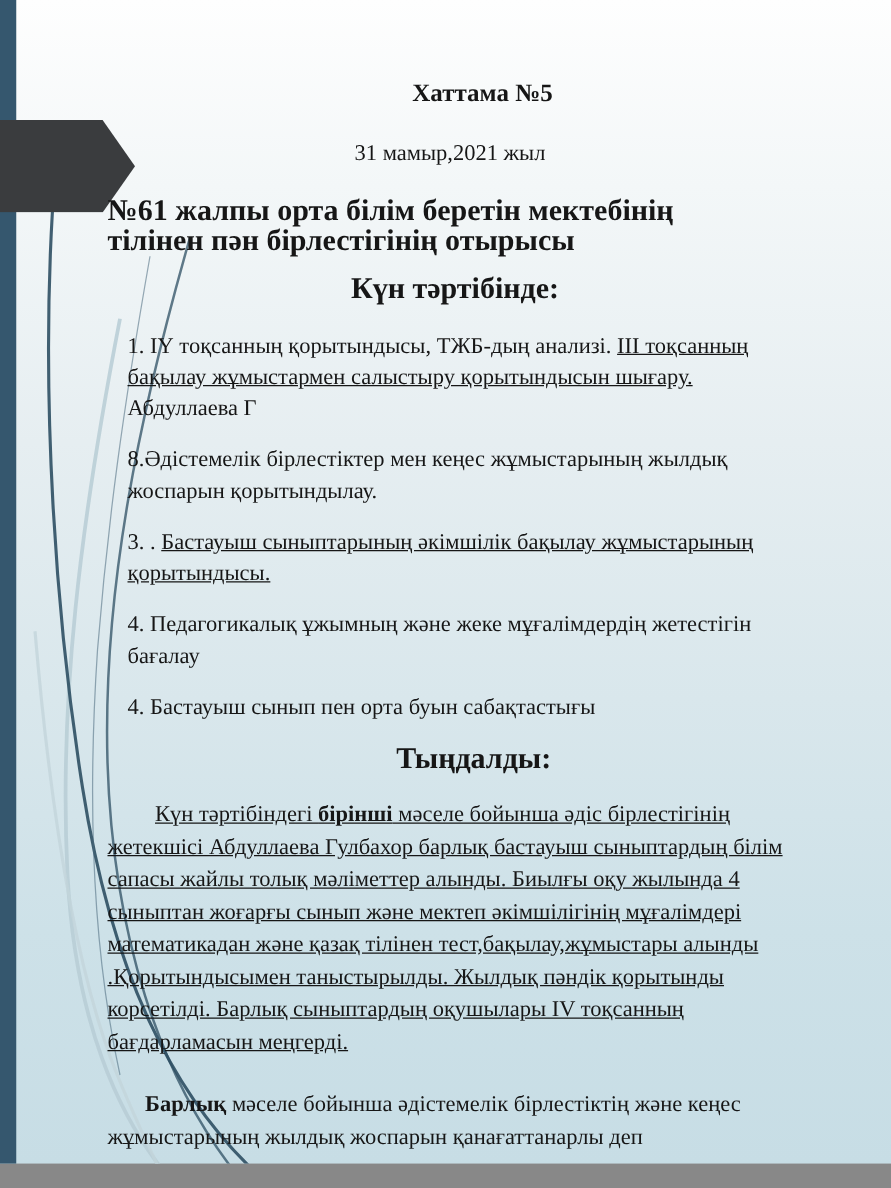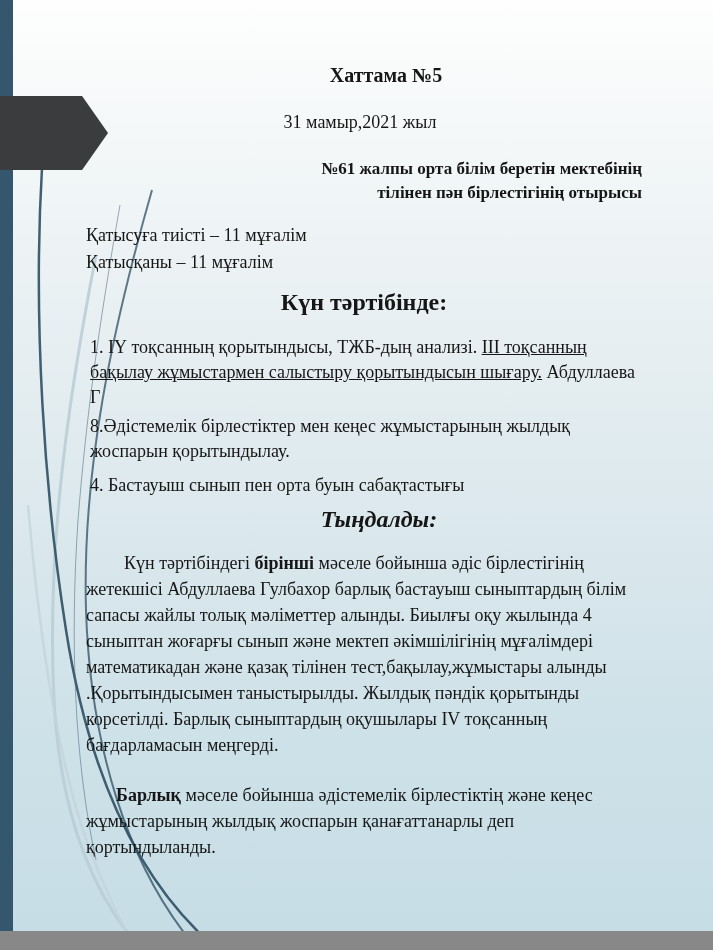--- a/index.html
+++ b/index.html
@@ -33,37 +33,37 @@
     font-size:18px;line-height:25px;
   }
   .title{
     margin:62px 0 0 0;text-align:center;padding-left:44px;
     font-size:20px;font-weight:bold;line-height:26px;
   }
   .date{
     margin:21px 0 0 0;text-align:center;padding-right:8px;line-height:26px;
   }
   .school{
-    margin:22px 0 0 0;text-align:right;
-    font-size:17px;font-weight:bold;line-height:24px;
+    margin:22px 0 0 0;text-align:left;
+    font-size:24px;font-weight:bold;line-height:24px;
   }
   .school span{display:block;}
   .attendance{margin:17px 0 0 0;}
   .attendance p{margin:0;line-height:27px;}
   .section-heading{
     margin:13px 0 0 0;text-align:center;
     font-size:24px;font-weight:bold;line-height:26px;
   }
   .agenda-list{margin:20px 0 0 0;}
-  .agenda-item{margin:4px;line-height:25px;}
+  .agenda-item{margin:16px;line-height:25px;}
   .agenda-item.spaced{margin-top:9px;}
   .u{text-decoration:underline;}
-  .heard-heading{margin:8px 0 0 0;padding-left:30px;font-style:italic;}
+  .heard-heading{margin:8px 0 0 0;padding-left:30px;}
   .body-para{margin:18px 0 0 0;line-height:26px;text-align:left;}
-  .body-para.indent{text-indent:38px;}
+  .body-para.indent{text-indent:38px;text-decoration:underline;}
   .body-para.indent2{margin-top:24px;text-indent:30px;}
 </style>
 </head>
 <body>
 
 <div class="slide">
 
   <svg class="swoosh" viewBox="0 0 713 950" xmlns="http://www.w3.org/2000/svg">
     <path d="M 96 255 C 64 420, 47 560, 54 700 C 60 812, 92 895, 142 950" fill="none" stroke="#b7ccd5" stroke-width="3" opacity="0.85"></path>
     <path d="M 28 505 C 40 645, 58 762, 88 845 C 106 893, 122 922, 134 950" fill="none" stroke="#c3d4db" stroke-width="2.5" opacity="0.8"></path>
@@ -79,30 +79,28 @@
 
     <h1 class="title">Хаттама  №5</h1>
 
     <p class="date">31 мамыр,2021 жыл</p>
 
     <h2 class="school">
       <span>№61 жалпы орта білім беретін мектебінің</span>
       <span>тілінен пән бірлестігінің отырысы</span>
     </h2>
 
-    <div class="attendance">
-      <p>Қатысуға тиісті  – 11 мұғалім</p>
-      <p>Қатысқаны – 11 мұғалім</p>
-    </div>
 
     <h3 class="section-heading">Күн тәртібінде:</h3>
 
     <div class="agenda-list">
       <p class="agenda-item"><span>1. ІҮ тоқсанның қорытындысы, ТЖБ-дың анализі. </span><span class="u">ІІІ тоқсанның бақылау жұмыстармен салыстыру қорытындысын шығару.</span><span>  Абдуллаева Г</span></p>
       <p class="agenda-item"><span>8.Әдістемелік бірлестіктер мен кеңес жұмыстарының жылдық жоспарын қорытындылау.</span></p>
+      <p class="agenda-item"><span>3. . </span><span class="u">Бастауыш сыныптарының әкімшілік  бақылау жұмыстарының қорытындысы.</span></p>
+      <p class="agenda-item spaced"><span>4. Педагогикалық ұжымның және жеке мұғалімдердің жетестігін  бағалау</span></p>
       <p class="agenda-item spaced"><span>4. Бастауыш сынып пен орта буын сабақтастығы</span></p>
     </div>
 
     <h3 class="section-heading heard-heading">Тыңдалды:</h3>
 
     <p class="body-para indent"><span>Күн тәртібіндегі </span><b>бірінші</b><span> мәселе бойынша  әдіс бірлестігінің  жетекшісі Абдуллаева Гулбахор барлық бастауыш сыныптардың білім  сапасы жайлы толық мәліметтер  алынды. Биылғы оқу жылында 4 сыныптан жоғарғы сынып және мектеп әкімшілігінің  мұғалімдері математикадан және қазақ тілінен  тест,бақылау,жұмыстары алынды .Қорытындысымен таныстырылды. Жылдық пәндік  қорытынды корсетілді. Барлық сыныптардың оқушылары ІV тоқсанның бағдарламасын меңгерді.</span></p>
 
     <p class="body-para indent2"><b>Барлық</b><span> мәселе бойынша әдістемелік  бірлестіктің  және кеңес жұмыстарының жылдық жоспарын қанағаттанарлы деп қортындыланды.</span></p>
 
   </div>

